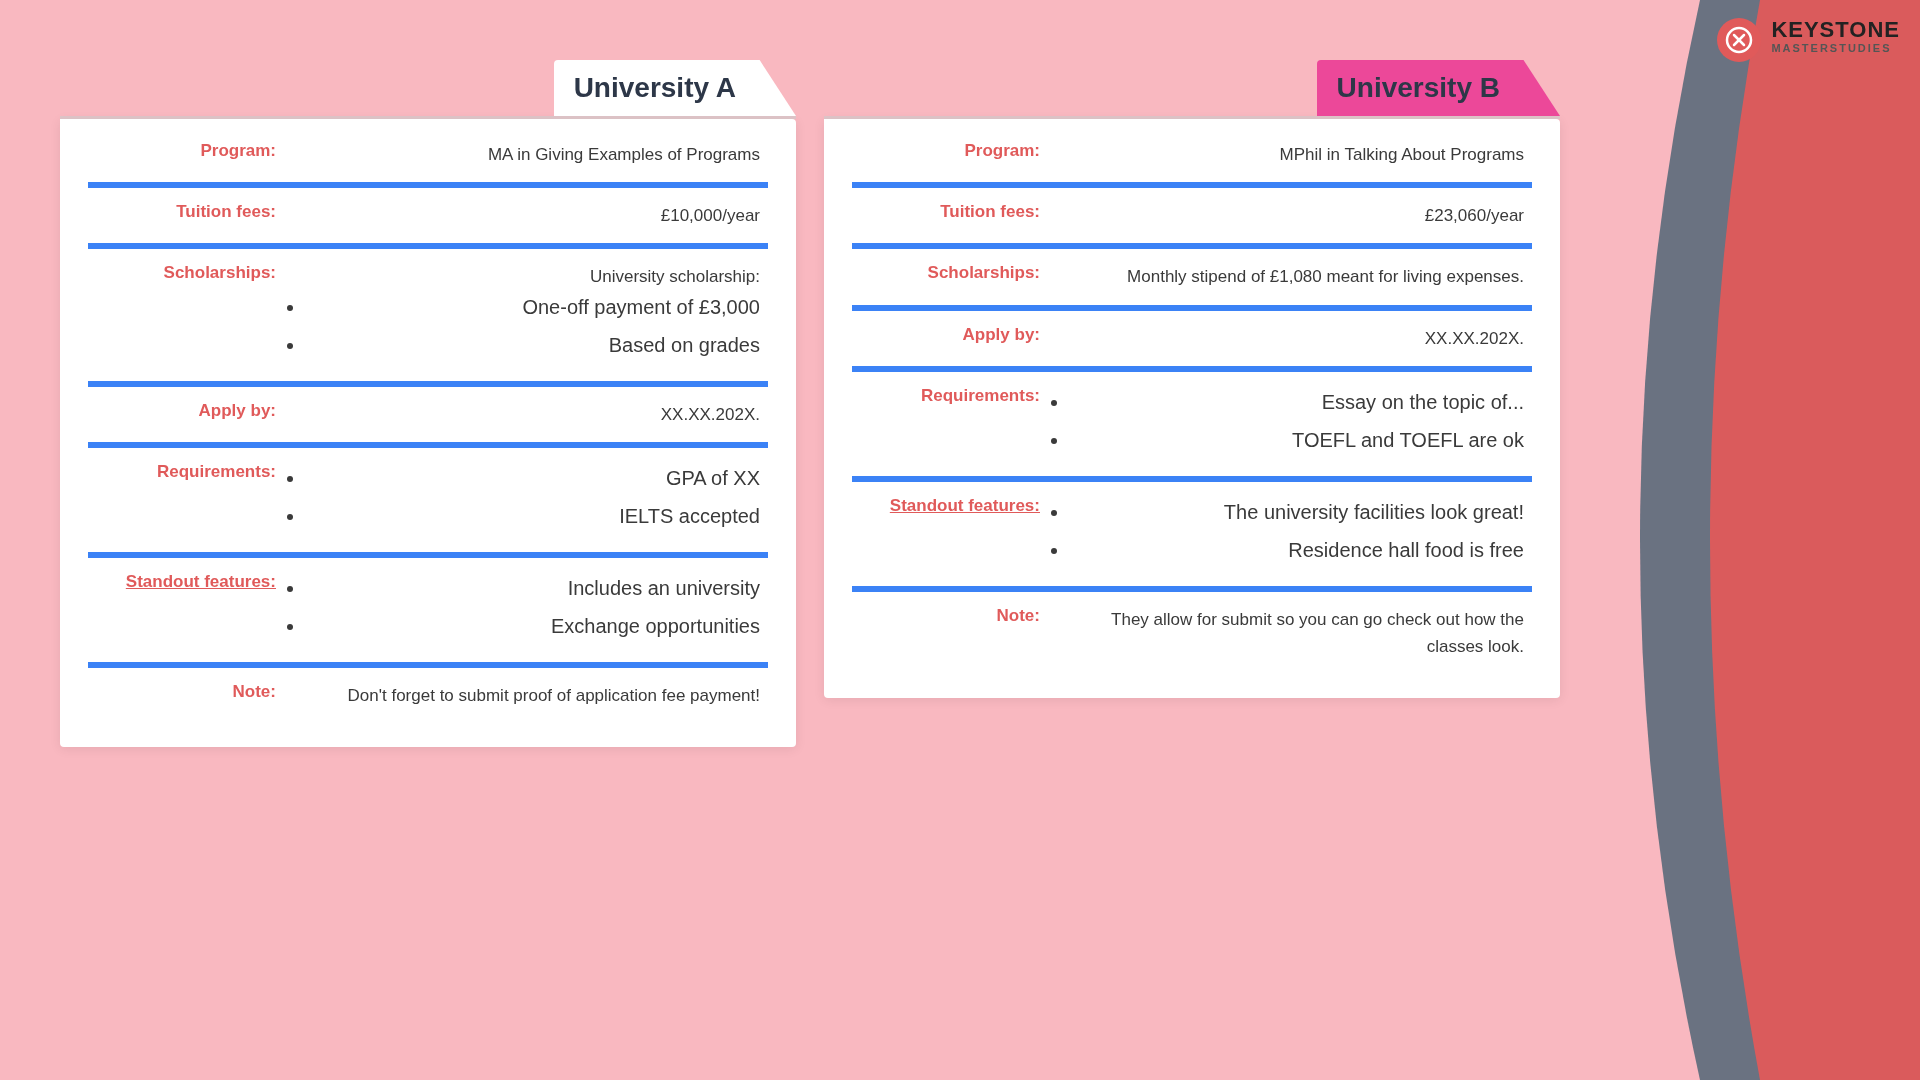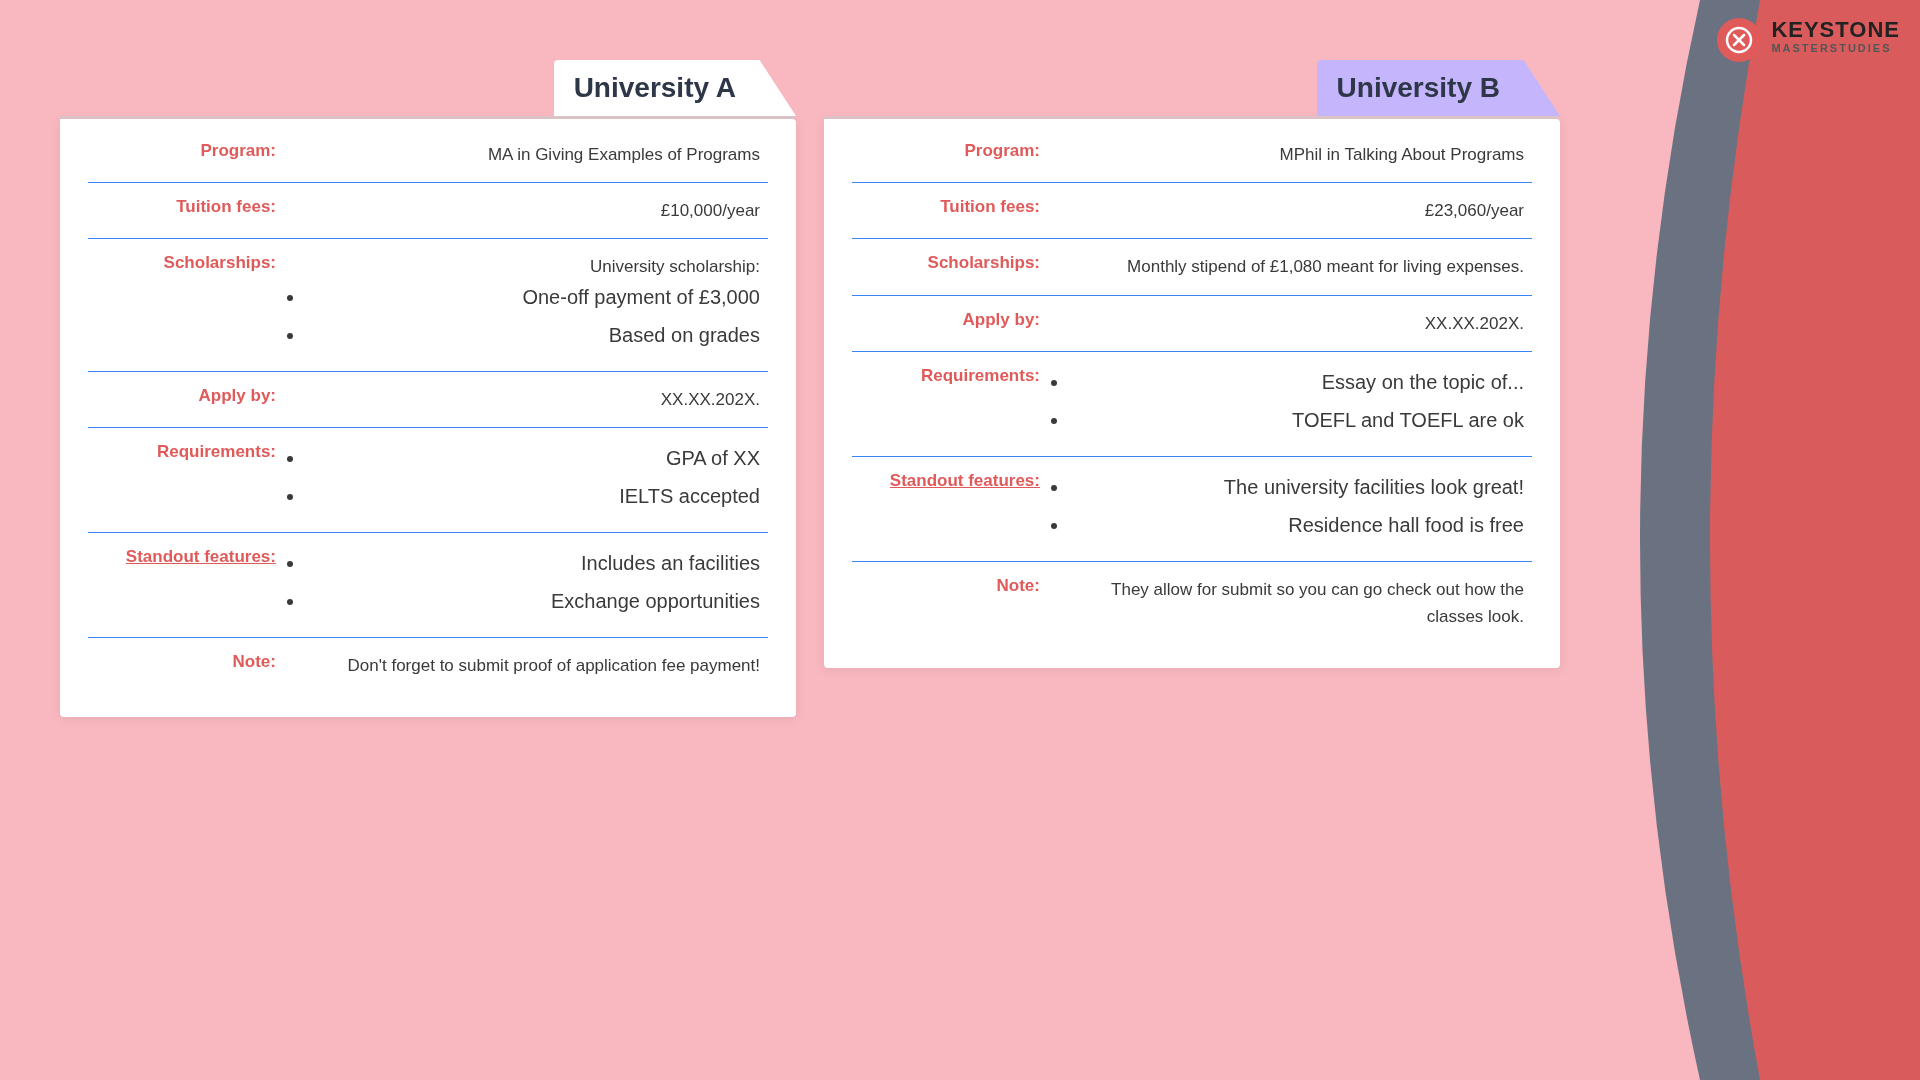--- a/index.html
+++ b/index.html
@@ -52,21 +52,21 @@
       font-size: 11px;
       font-weight: 600;
       letter-spacing: 2px;
     }
 
     
     .info-row {
       display: flex;
       flex-direction: row;
       padding: 14px 8px;
-      border-bottom: 1px solid #3b82f6;
+      border-bottom: 6px solid #3b82f6;
       align-items: flex-start;
       min-height: 54px;
     }
 
     .info-row:last-child {
       border-bottom: none;
     }
 
     .info-label {
       color: #e05a5a;
@@ -189,37 +189,37 @@
             <li>GPA of XX</li>
             <li>IELTS accepted</li>
           </ul>
         </div>
       </div>
 
       <div class="info-row">
         <span class="info-label underlined">Standout features:</span>
         <div class="info-value">
           <ul>
-            <li>Includes an facilities</li>
+            <li>Includes an university</li>
             <li>Exchange opportunities</li>
           </ul>
         </div>
       </div>
 
       <div class="info-row">
         <span class="info-label">Note:</span>
         <span class="info-value">Don't forget to submit proof of application fee payment!</span>
       </div>
 
     </div>
   </div>
 
   <div style="flex:1; margin-right:360px; position:relative;">
     
-    <div style="position:relative; display:inline-block; background:#c4b5fd; padding:12px 60px 12px 20px; border-radius:4px 4px 0 0; clip-path: polygon(0 0, 85% 0, 100% 100%, 0% 100%);">
+    <div style="position:relative; display:inline-block; background:#ec4899; padding:12px 60px 12px 20px; border-radius:4px 4px 0 0; clip-path: polygon(0 0, 85% 0, 100% 100%, 0% 100%);">
       <span style="font-size:28px; font-weight:800; color:#2d3748;">University B</span>
     </div>
     
     <div style="height:3px; background:#ccc; opacity:0.6;"></div>
     
     <div style="background:#fff; border-radius:0 4px 4px 4px; padding:8px 28px 24px 28px; box-shadow:0 2px 12px rgba(0,0,0,0.08);">
 
       <div class="info-row">
         <span class="info-label">Program:</span>
         <span class="info-value">MPhil in Talking About Programs</span>

